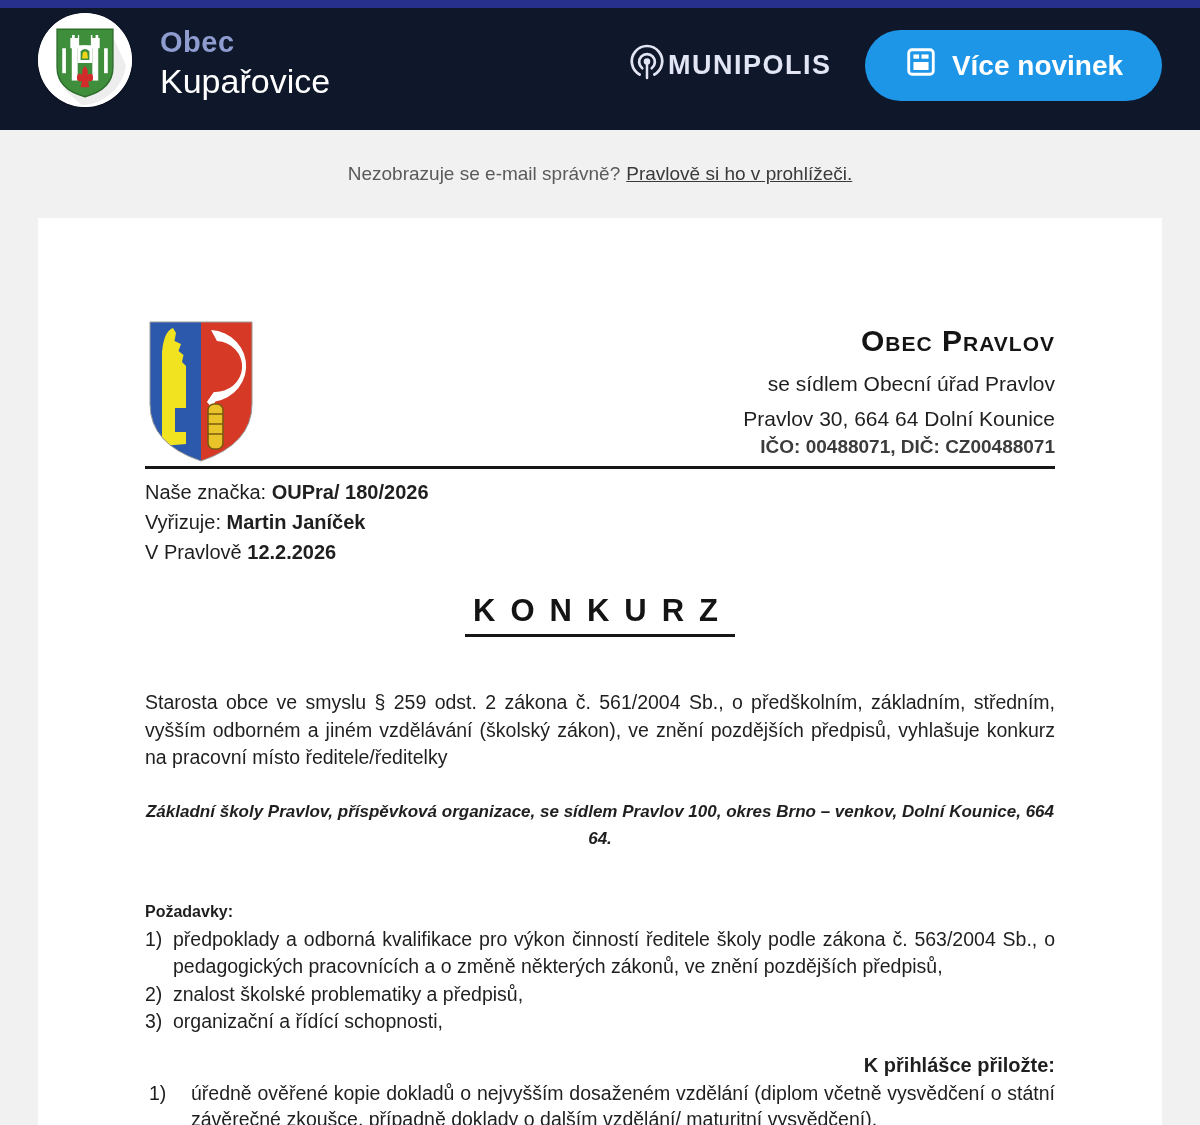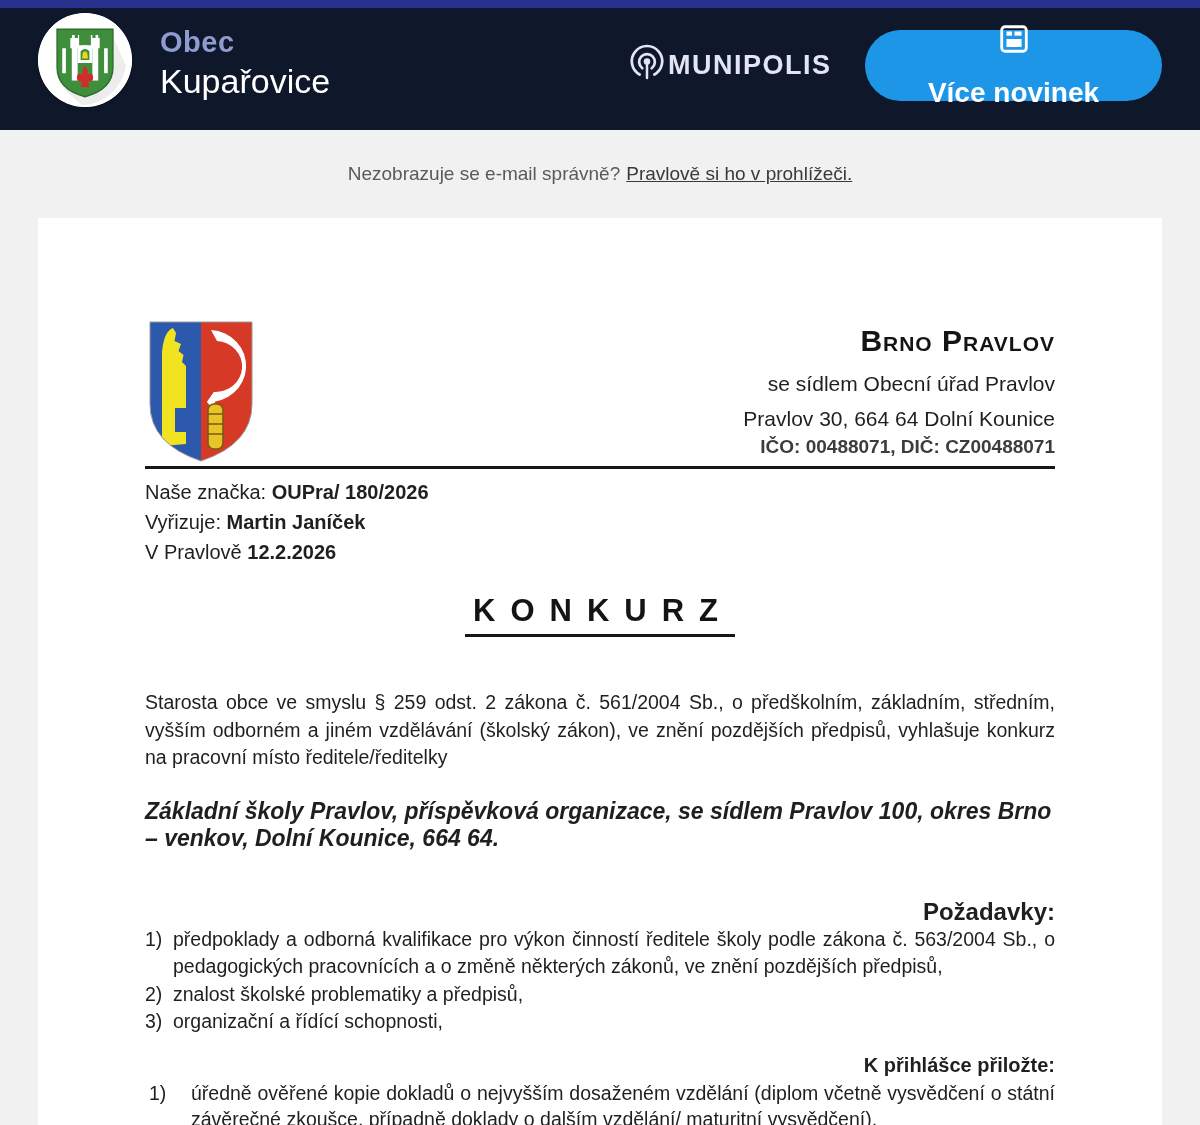--- a/index.html
+++ b/index.html
@@ -14,21 +14,21 @@
   .logo-badge svg { display:block; width:94px; height:94px; }
   .org-block { position:absolute; left:160px; top:28px; line-height:1; }
   .org-prefix { font-size:29px; font-weight:bold; color:#8e9ccf; letter-spacing:.5px; }
   .org-name { font-size:34px; color:#ffffff; margin-top:7px; }
   .munipolis { position:absolute; left:626px; top:42px; display:flex; align-items:center; gap:0; }
   .munipolis svg { width:42px; height:42px; }
   .munipolis-label { color:#e2e5f4; font-size:27px; font-weight:bold; letter-spacing:1.5px; }
   .more-btn { position:absolute; left:865px; top:30px; width:297px; height:71px; border:none;
               border-radius:36px; background:#1e96e8; color:#fff; display:flex; align-items:center;
               justify-content:center; gap:14px; font-size:28px; font-weight:bold; cursor:pointer;
-              font-family:"Liberation Sans", sans-serif;flex-direction:column; }
+              font-family:"Liberation Sans", sans-serif; }
   .more-btn svg { width:34px; height:34px; }
 
   
   .notice { position:absolute; left:0; top:130px; width:1200px; height:88px; background:#f1f1f2;
             display:flex; align-items:center; justify-content:center; font-size:19px; color:#5a5a5a; }
   .notice a { color:#3a3a3a; text-decoration:underline; margin-left:6px; cursor:pointer; }
 
   
   .paper { position:absolute; left:38px; top:218px; width:1124px; height:907px; background:#ffffff;
            padding:100px 107px 0 107px; color:#1f1f1f; }
@@ -39,23 +39,23 @@
   .lh-seat { font-size:21px; margin-top:17px; }
   .lh-addr { font-size:21px; margin-top:14px; }
   .lh-ids  { font-size:19px; font-weight:bold; color:#3c3c3c; margin-top:8px; }
   .rule { border-top:3px solid #161616; }
   .ref { margin-top:8px; font-size:20px; line-height:30px; }
   .ref b { font-weight:bold; }
   .title-wrap { text-align:center; margin-top:26px; }
   .doc-title { display:inline-block; font-size:31px; font-weight:bold; letter-spacing:15px;
                color:#141414; border-bottom:3px solid #161616; padding:0 2px 5px 8px; }
   .intro { margin-top:52px; font-size:19.5px; line-height:27.5px; text-align:justify; }
-  .school { margin-top:26px; font-size:23px; line-height:27px; 
+  .school { margin-top:26px; font-size:17px; line-height:27px; text-align:center;
             font-weight:bold; font-style:italic; }
-  .sec-head { margin-top:46px; font-size:24px; font-weight:bold; line-height:28px;text-align:right; }
+  .sec-head { margin-top:46px; font-size:16px; font-weight:bold; line-height:28px; }
   .sec-head2 { margin-top:16px; font-size:20px; font-weight:bold; line-height:27px;text-align:right; }
   .req-item { display:flex; font-size:19.5px; line-height:27.5px; }
   .req-num { width:28px; flex:none; }
   .req-text { flex:1; text-align:justify; }
   .att-item { display:flex; font-size:19.5px; line-height:26px; margin-top:1px; }
   .att-num { width:46px; flex:none; padding-left:4px; }
   .att-text { flex:1; text-align:justify; }
 </style>
 </head>
 <body>
@@ -140,21 +140,21 @@
           <rect x="30" y="90" width="11" height="24" fill="#2d59ad"></rect>
           <path d="M66 12 A35 34 0 1 1 62 84 L69 74 A25 24 0 1 0 72 23 Z" fill="#ffffff"></path>
           <path d="M62 84 L69 74 L72 80 L67 90 Z" fill="#ffffff"></path>
           <rect x="63" y="86" width="15" height="45" rx="6" fill="#e8c32a" stroke="#7a5b10" stroke-width="1.6"></rect>
           <path d="M63 96 h15 M63 106 h15 M63 116 h15" stroke="#7a5b10" stroke-width="1.4" fill="none"></path>
         </g>
         <path d="M5 4 H107 V86 Q107 126 56 143 Q5 126 5 86 Z" fill="none" stroke="#9a9a9a" stroke-width="1"></path>
       </svg>
     </div>
     <div class="lh-text">
-      <div class="lh-org">Brno Pravlov</div>
+      <div class="lh-org">Obec Pravlov</div>
       <div class="lh-seat">se sídlem Obecní úřad Pravlov</div>
       <div class="lh-addr">Pravlov 30, 664 64 Dolní Kounice</div>
       <div class="lh-ids">IČO: 00488071, DIČ: CZ00488071</div>
     </div>
   </div>
 
   <div class="rule"></div>
 
   <div class="ref">
     <div><span>Naše značka: </span><b>OUPra/ 180/2026</b></div>

